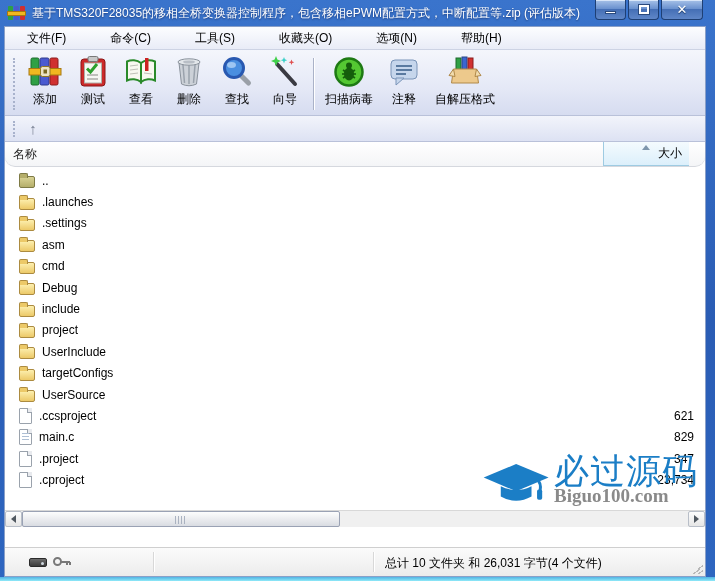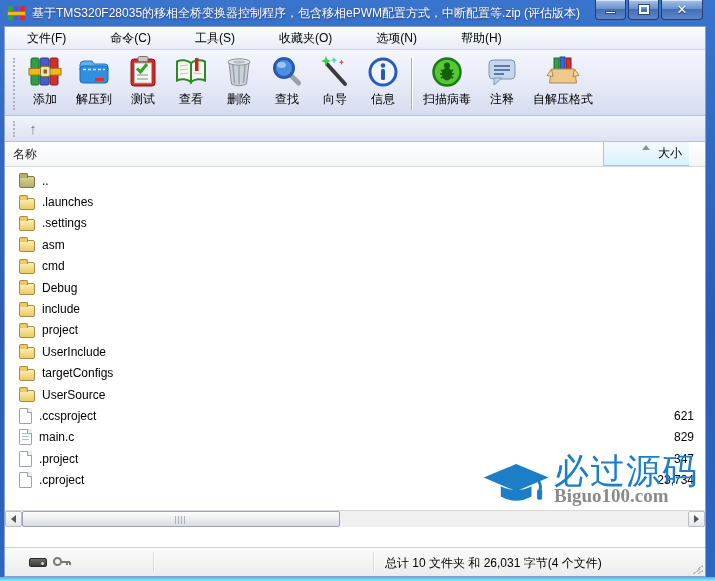--- a/index.html
+++ b/index.html
@@ -43,21 +43,21 @@
   .tbtn svg { width:34px; height:34px; }
   .tbtn .tlabel { margin-top:2px; white-space:nowrap; }
   .tsep { width:1px; height:52px; background:#aab2c8; box-shadow:1px 0 0 #fff; margin:4px 4px 0 4px; }
 
   
   .addrbar { height:26px; background:linear-gradient(180deg,#f2f4fb,#dde2f3); border-bottom:1px solid #b9c1d9; display:flex; align-items:center; }
   .addr-grip { width:3px; height:16px; border-left:2px dotted #a8b2cc; margin:0 6px 0 8px; }
   .up-btn { width:22px; height:20px; display:flex; align-items:center; justify-content:center; color:#7a8294; font-size:15px; }
 
   
-  .colhead { height:25px; position:relative; background:linear-gradient(180deg,#ffffff,#f4f5f7); border-bottom:1px solid #d5d8de; display:flex; align-items:center; }
+  .colhead { height:25px; position:relative; background:linear-gradient(180deg,#ffffff,#f4f5f7); border-bottom:1px solid #d5d8de; display:flex; align-items:center;border-radius:10px; }
   .col-name { padding-left:8px; color:#222; }
   .col-size { position:absolute; right:16px; top:0; bottom:0; width:86px; background:linear-gradient(180deg,#f4fbfe,#dceffb); border-left:1px solid #9ecbe2; border-bottom:1px solid #9ecbe2; display:flex; align-items:center; justify-content:flex-end; padding-right:7px; }
   .sort-asc { position:absolute; left:38px; top:3px; width:0; height:0; border-left:4px solid transparent; border-right:4px solid transparent; border-bottom:5px solid #7e96ac; }
 
   
   .list { flex:1; background:#fff; position:relative; padding-top:3px; overflow:hidden; }
   .row { height:21.4px; display:flex; align-items:center; padding-left:14px; position:relative; }
   .row .fname { margin-left:7px; }
   .row .fsize { position:absolute; right:11px; }
 
@@ -147,29 +147,20 @@
           <rect x="3" y="3" width="8" height="27" rx="1.5" fill="#2fa045" stroke="#1c6b2c"></rect>
           <rect x="12" y="3" width="9" height="27" rx="1.5" fill="#4a5ad0" stroke="#2f3a8a"></rect>
           <rect x="22" y="3" width="8" height="27" rx="1.5" fill="#d03030" stroke="#8a1c1c"></rect>
           <rect x="1" y="13.5" width="32" height="6.5" fill="#f0b820" stroke="#a87810"></rect>
           <rect x="12.5" y="11.5" width="9.5" height="10" rx="2" fill="#ece2c4" stroke="#907820"></rect>
           <rect x="15.5" y="14.5" width="3.5" height="4" fill="#7a6820"></rect>
         </svg>
         <span class="tlabel">添加</span>
       </div>
 
-      <div class="tbtn">
-        <svg viewBox="0 0 34 34">
-          <path d="M3 10 q0-4 4-4 h8 l2 3 h11 q3 0 3 3 v3 H3 z" fill="#5fb2f0" stroke="#2a78c2"></path>
-          <rect x="3" y="11" width="28" height="17" rx="3" fill="#2f8fe0" stroke="#1a6ab8"></rect>
-          <line x1="6" y1="14.5" x2="28" y2="14.5" stroke="#cfe8fc" stroke-width="1.5" stroke-dasharray="3 2"></line>
-          <rect x="18" y="23" width="9" height="3" fill="#e03020"></rect>
-        </svg>
-        <span class="tlabel">解压到</span>
-      </div>
 
       <div class="tbtn">
         <svg viewBox="0 0 34 34">
           <rect x="5" y="4" width="24" height="27" rx="3" fill="#cc2a2a" stroke="#8a1616"></rect>
           <rect x="12" y="1.5" width="10" height="5" rx="1.5" fill="#c8c8c8" stroke="#787878"></rect>
           <rect x="8.5" y="8" width="17" height="20" fill="#f7f7f2" stroke="#b0b0a8"></rect>
           <line x1="11" y1="20" x2="22" y2="20" stroke="#9a9a94" stroke-width="1.2"></line>
           <line x1="11" y1="24" x2="22" y2="24" stroke="#9a9a94" stroke-width="1.2"></line>
           <path d="M11 13.5 l3.5 3.5 L21 9" stroke="#2da02d" stroke-width="3" fill="none"></path>
         </svg>
@@ -213,28 +204,20 @@
       <div class="tbtn">
         <svg viewBox="0 0 34 34">
           <line x1="9" y1="9" x2="27" y2="29" stroke="#3a3a42" stroke-width="4" stroke-linecap="round"></line>
           <path d="M8 1 l1.4 3.6 L13 6 l-3.6 1.4 L8 11 l-1.4-3.6 L3 6 l3.6-1.4 z" fill="#3fd04a"></path>
           <path d="M16 2 l.9 2.3 L19.2 5.2 l-2.3.9 L16 8.4 l-.9-2.3 L12.8 5.2 l2.3-.9 z" fill="#3ad0c8"></path>
           <path d="M23.5 4.5 l.8 2 l2 .8 l-2 .8 l-.8 2 l-.8-2 l-2-.8 l2-.8 z" fill="#e05050"></path>
         </svg>
         <span class="tlabel">向导</span>
       </div>
 
-      <div class="tbtn">
-        <svg viewBox="0 0 34 34">
-          <circle cx="17" cy="17" r="13" fill="#eef4fc" stroke="#2a58c0" stroke-width="3"></circle>
-          <circle cx="17" cy="10.5" r="2.3" fill="#2a58c0"></circle>
-          <rect x="15" y="14" width="4" height="11" rx="1.5" fill="#2a58c0"></rect>
-        </svg>
-        <span class="tlabel">信息</span>
-      </div>
 
       <div class="tsep"></div>
 
       <div class="tbtn">
         <svg viewBox="0 0 34 34">
           <circle cx="17" cy="17" r="13.5" fill="#54c832" stroke="#1e7a14" stroke-width="2.5"></circle>
           <ellipse cx="17" cy="19" rx="5" ry="6.5" fill="#155e0c"></ellipse>
           <circle cx="17" cy="10.5" r="3" fill="#155e0c"></circle>
           <line x1="11" y1="15" x2="23" y2="23" stroke="#155e0c" stroke-width="1.6"></line>
           <line x1="23" y1="15" x2="11" y2="23" stroke="#155e0c" stroke-width="1.6"></line>

